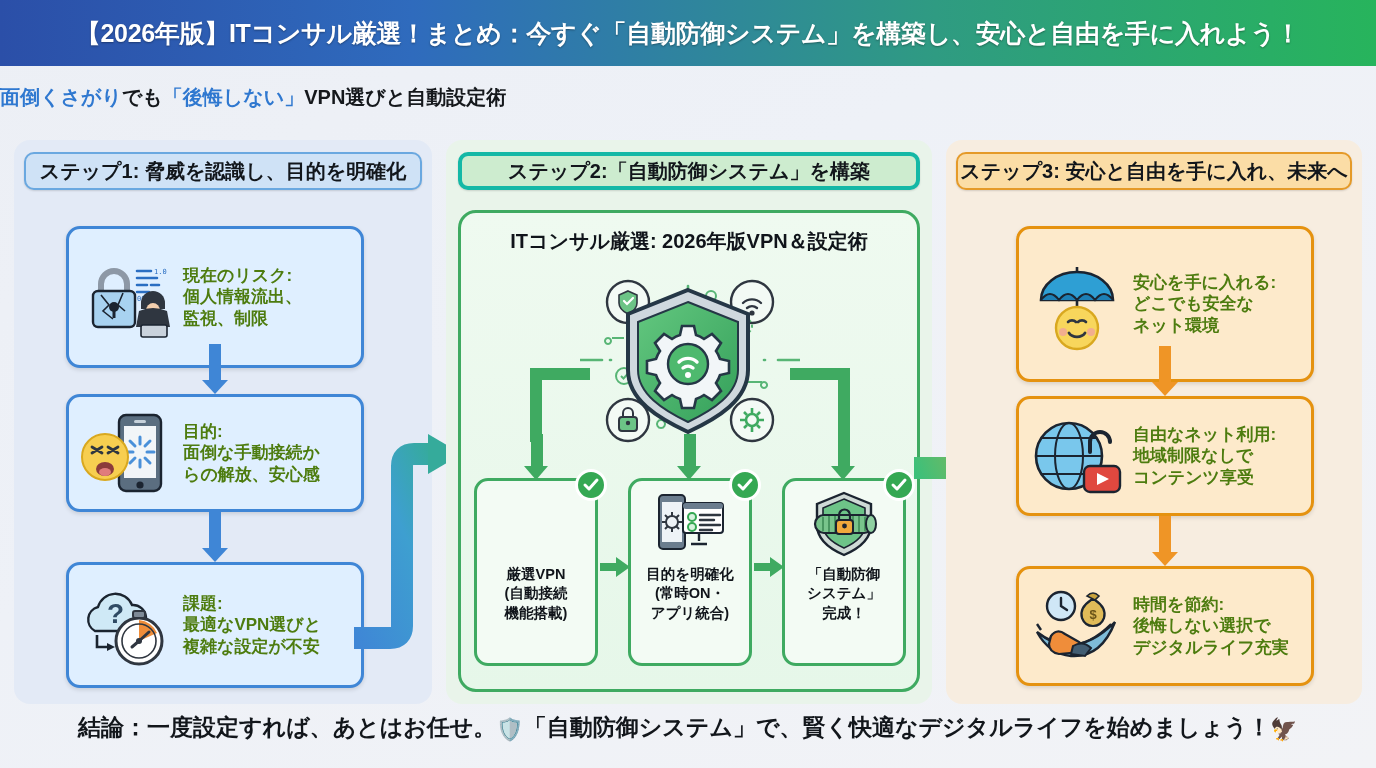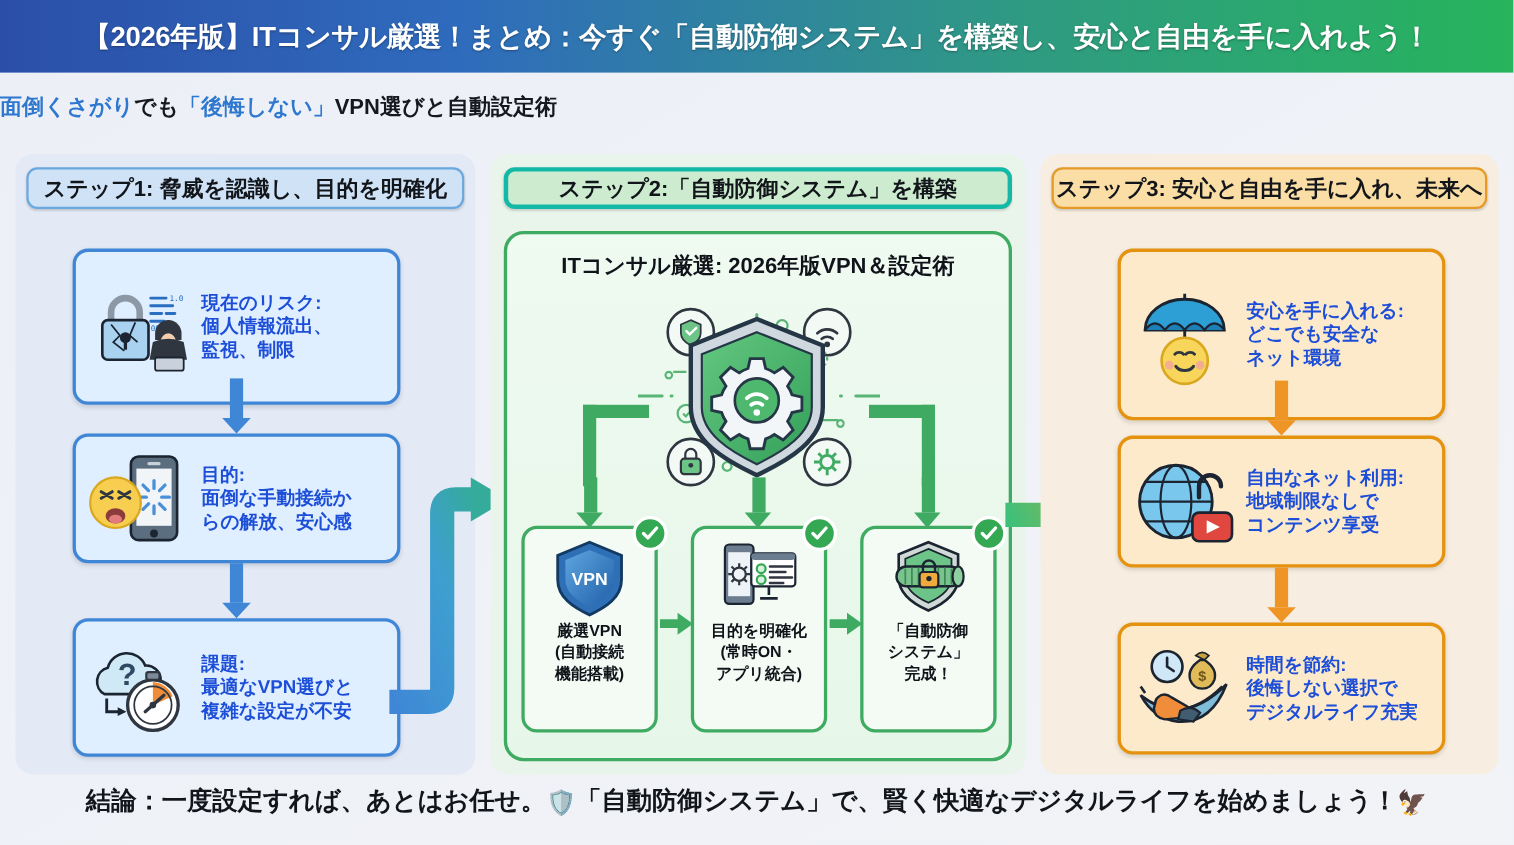--- a/index.html
+++ b/index.html
@@ -75,21 +75,21 @@
   .card {
     position: absolute;
     border-radius: 14px;
     display: flex;
     align-items: center;
     padding: 0 10px;
     box-shadow: 0 2px 4px rgba(0,0,0,0.12);
   }
   .card .icon { flex: 0 0 auto; width: 96px; height: 96px; position: relative; }
   .card .txt {
-    font-size: 17px; font-weight: bold; color: #1d4ed8;
+    font-size: 17px; font-weight: bold; color: #4d7c0f;
     line-height: 1.25; white-space: pre-line; margin-left: 8px;
   }
 
   
   .card-l { background: #dfefff; border: 3px solid #3f86d6; }
   #l-card-1 { left: 66px; top: 226px; width: 298px; height: 142px; }
   #l-card-2 { left: 66px; top: 394px; width: 298px; height: 118px; }
   #l-card-3 { left: 66px; top: 562px; width: 298px; height: 126px; }
 
   
@@ -404,33 +404,20 @@
   <div style="position:absolute; left:530px; top:368px; width:12px; height:74px; background:#3faa61;"></div>
   <div style="position:absolute; left:790px; top:368px; width:60px; height:12px; background:#3faa61;"></div>
   <div style="position:absolute; left:838px; top:368px; width:12px; height:74px; background:#3faa61;"></div>
 
   <div class="mini" id="mini-1">
     <div class="check-badge">
       <svg viewBox="0 0 18 18">
           <path d="M3 9 l4 4 l8 -9" stroke="#ffffff" stroke-width="3" fill="none" stroke-linecap="round" stroke-linejoin="round"></path>
         </svg>
     </div>
-    <div class="mini-icon">
-      <svg viewBox="0 0 74 74" width="74" height="74">
-        <defs>
-          <linearGradient id="vpnGrad" x1="0" y1="0" x2="1" y2="1">
-            <stop offset="0%" stop-color="#5fa6e0"></stop>
-            <stop offset="100%" stop-color="#1f5fa8"></stop>
-          </linearGradient>
-        </defs>
-        <path d="M37 4 L66 16 V38 C66 54 52 63 37 70 C22 63 8 54 8 38 V16 Z" fill="#2e6fb5" stroke="#123a63" stroke-width="2.6"></path>
-        <path d="M37 11 L59 20 V38 C59 50 48 57 37 63 C26 57 15 50 15 38 V20 Z" fill="url(#vpnGrad)"></path>
-        <text x="37" y="43" text-anchor="middle" font-size="16" font-weight="bold" fill="#ffffff" font-family="sans-serif">VPN</text>
-      </svg>
-    </div>
     <div class="mini-txt">厳選VPN
 (自動接続
 機能搭載)</div>
   </div>
 
   <div class="mini-arrow" id="mini-arrow-1">
     <svg viewBox="0 0 30 22" width="30" height="22">
       <path d="M0 7 h16 v-6 l14 10 l-14 10 v-6 h-16 z" fill="#3faa61"></path>
     </svg>
   </div>

